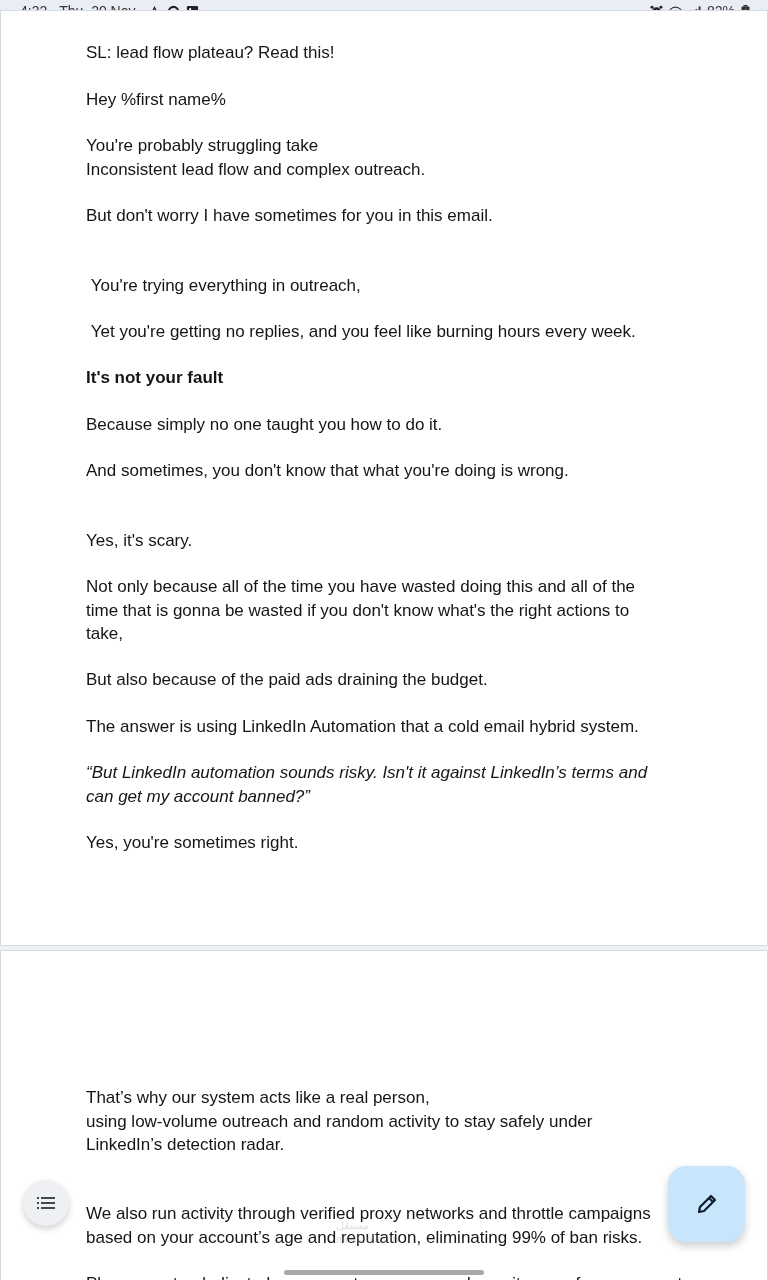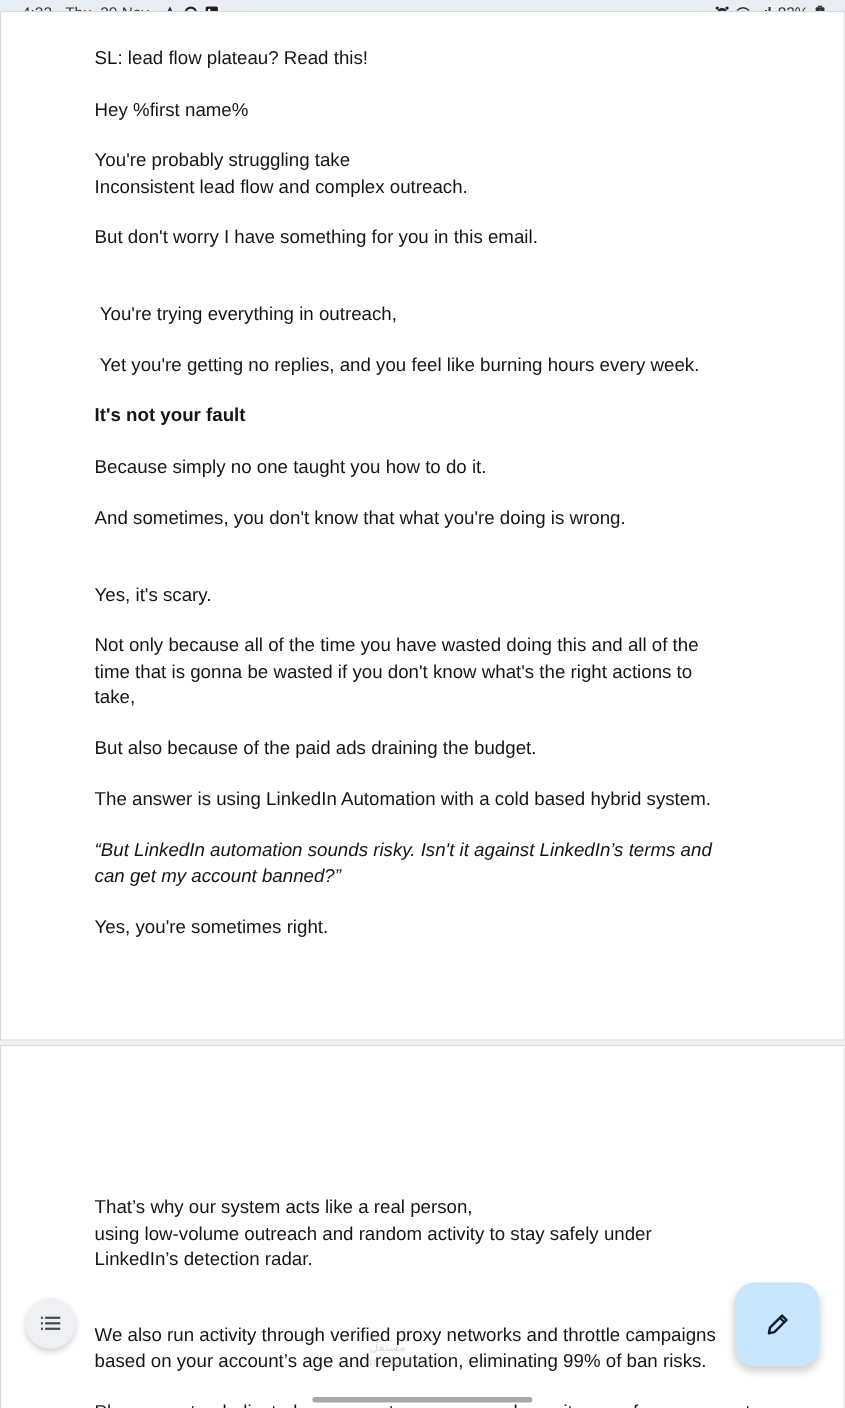--- a/index.html
+++ b/index.html
@@ -93,32 +93,32 @@
       </svg>
   </div>
 </div>
 
 <div class="page page1"></div>
 
 <div class="para" style="top:41px">SL: lead flow plateau? Read this!</div>
 <div class="para" style="top:88px">Hey %first name%</div>
 <div class="para" style="top:134px">You're probably struggling take
 Inconsistent lead flow and complex outreach.</div>
-<div class="para" style="top:204px">But don't worry I have something for you in this email.</div>
+<div class="para" style="top:204px">But don't worry I have sometimes for you in this email.</div>
 <div class="para" style="top:274px"> You're trying everything in outreach,</div>
 <div class="para" style="top:320px"> Yet you're getting no replies, and you feel like burning hours every week.</div>
 <div class="para bold" style="top:366px">It's not your fault</div>
 <div class="para" style="top:413px">Because simply no one taught you how to do it.</div>
 <div class="para" style="top:459px">And sometimes, you don't know that what you're doing is wrong.</div>
 <div class="para" style="top:529px">Yes, it's scary.</div>
 <div class="para" style="top:575px">Not only because all of the time you have wasted doing this and all of the
 time that is gonna be wasted if you don't know what's the right actions to
 take,</div>
 <div class="para" style="top:668px">But also because of the paid ads draining the budget.</div>
-<div class="para" style="top:715px">The answer is using LinkedIn Automation with a cold based hybrid system.</div>
+<div class="para" style="top:715px">The answer is using LinkedIn Automation that a cold email hybrid system.</div>
 <div class="para italic" style="top:761px">“But LinkedIn automation sounds risky. Isn't it against LinkedIn’s terms and
 can get my account banned?”</div>
 <div class="para" style="top:831px">Yes, you're sometimes right.</div>
 
 <div class="page page2"></div>
 
 <div class="para" style="top:1086px">That’s why our system acts like a real person,
 using low-volume outreach and random activity to stay safely under
 LinkedIn’s detection radar.</div>
 <div class="para" style="top:1202px">We also run activity through verified proxy networks and throttle campaigns

